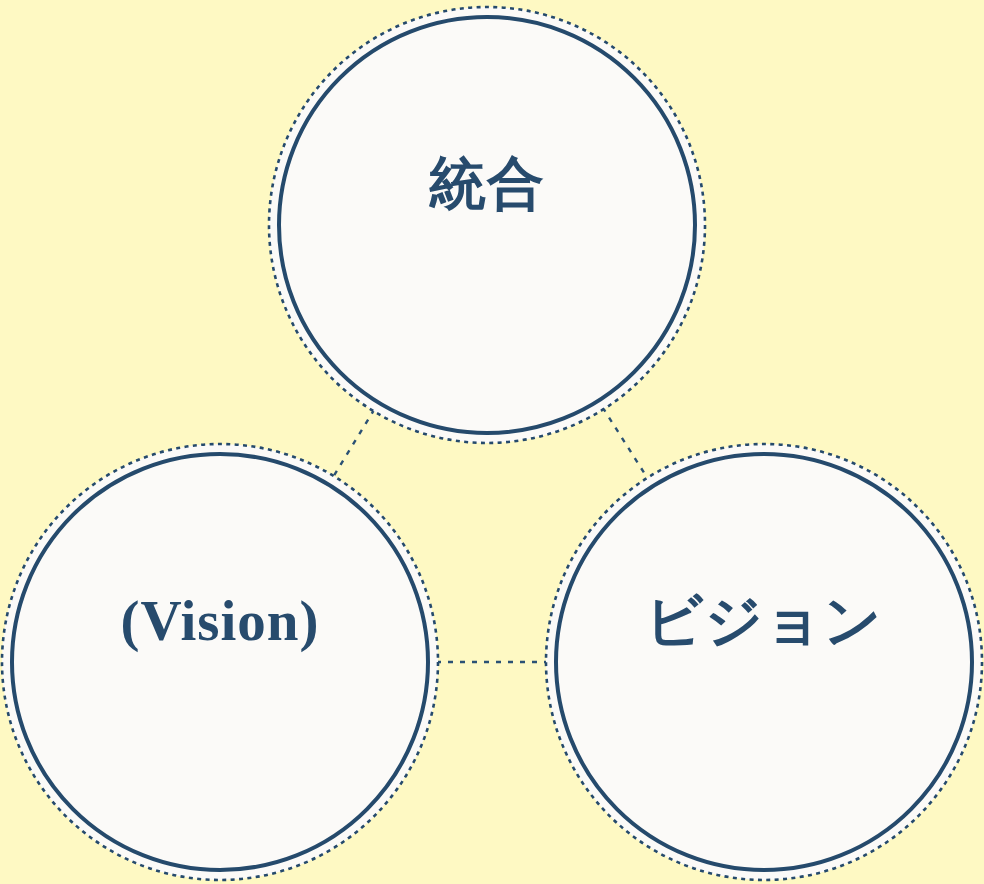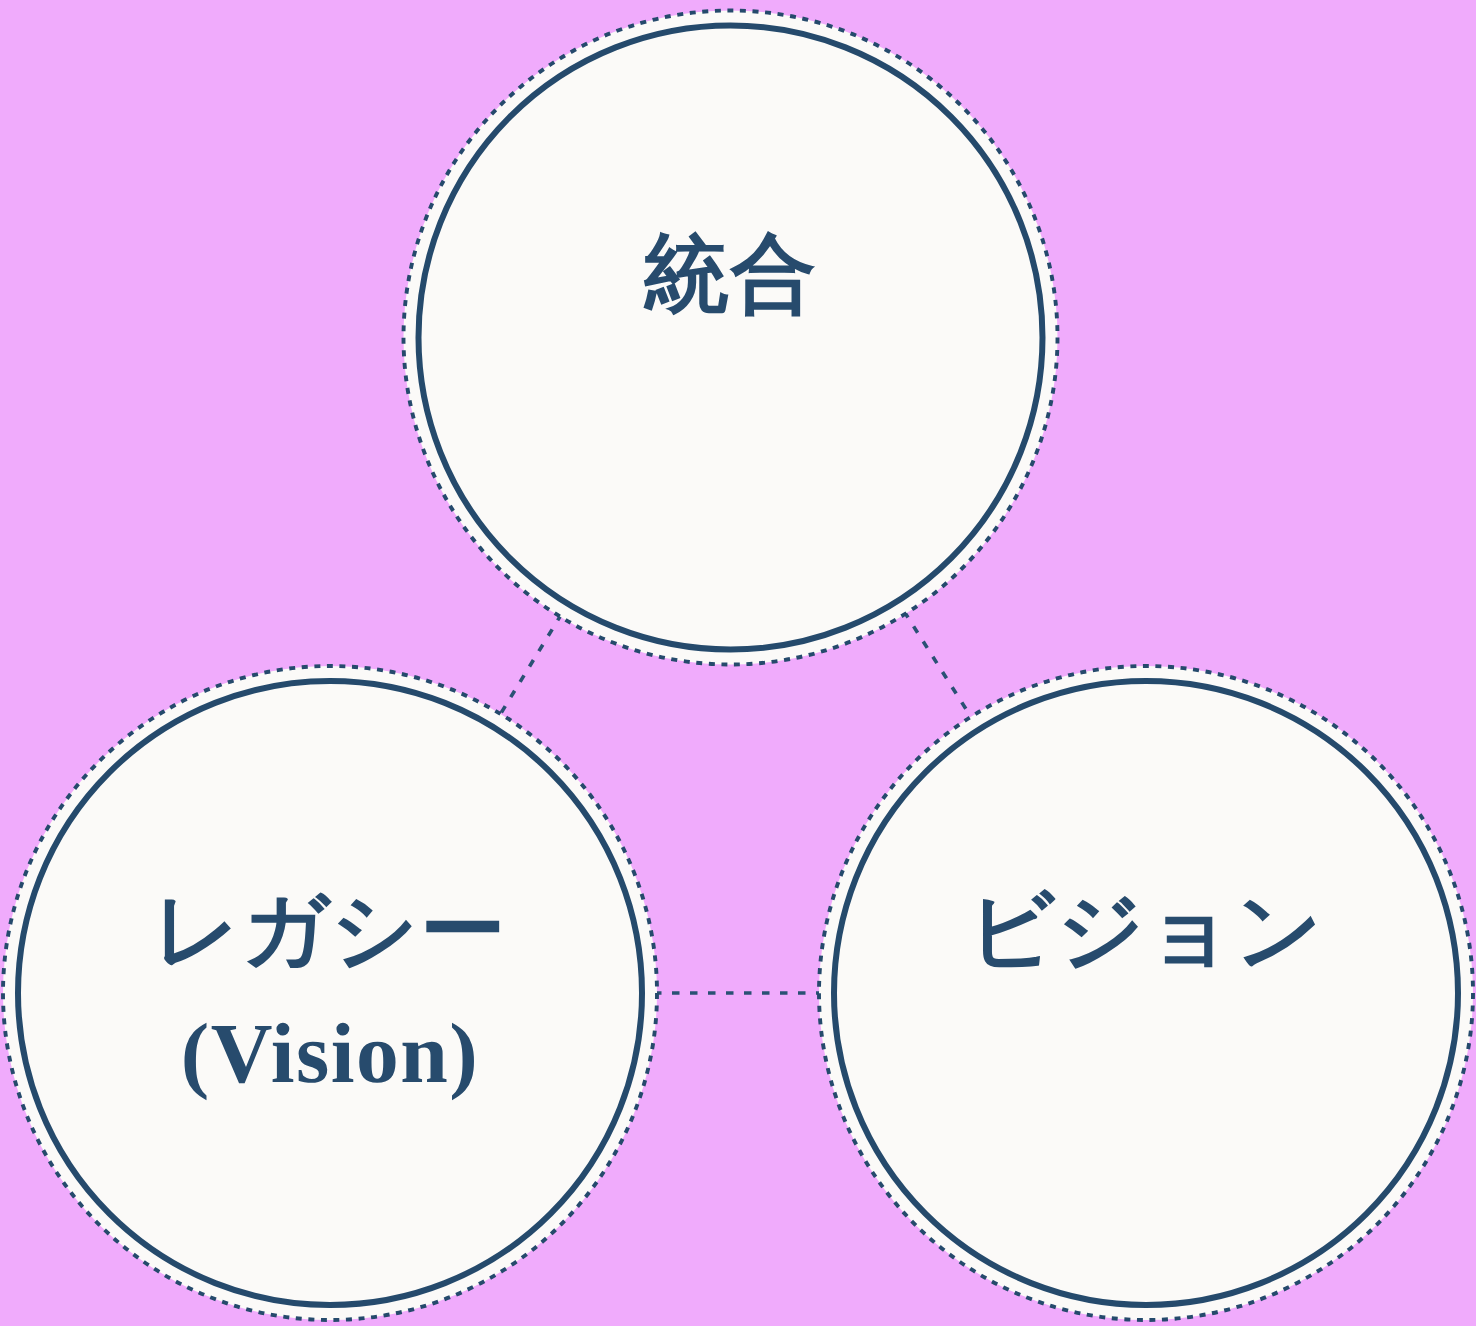--- a/index.html
+++ b/index.html
@@ -5,21 +5,21 @@
   html, body {
     margin: 0;
     padding: 0;
     background: #000000;
   }
   .stage {
     position: relative;
     width: 984px;
     height: 884px;
     overflow: hidden;
-    background: #f0abfc;
+    background: #fef9c3;
     font-family: "Liberation Serif", "DejaVu Serif", serif;
   }
   .stage svg {
     position: absolute;
     left: 0;
     top: 0;
     display: block;
   }
   .circle-label {
     position: absolute;
@@ -51,21 +51,20 @@
       <circle cx="220" cy="662" r="208" fill="none" stroke="#254a6c" stroke-width="4"></circle>
       <circle cx="764" cy="662" r="218" fill="#fbfaf8" stroke="#254a6c" stroke-width="2.6" stroke-dasharray="4 4.4"></circle>
       <circle cx="764" cy="662" r="208" fill="none" stroke="#254a6c" stroke-width="4"></circle>
     </svg>
 
   <div class="circle-label" style="left: 277px; top: 143px; color: rgb(39, 75, 109);">
     <div class="line-ja">統合</div>
   </div>
 
   <div class="circle-label" style="left: 10px; top: 580px; color: rgb(39, 75, 109);">
-    <div class="line-ja">レガシー</div>
     <div class="line-en">(Vision)</div>
   </div>
 
   <div class="circle-label" style="left: 554px; top: 580px; color: rgb(39, 75, 109);">
     <div class="line-ja">ビジョン</div>
   </div>
 
 </div>
 
 </body></html>

